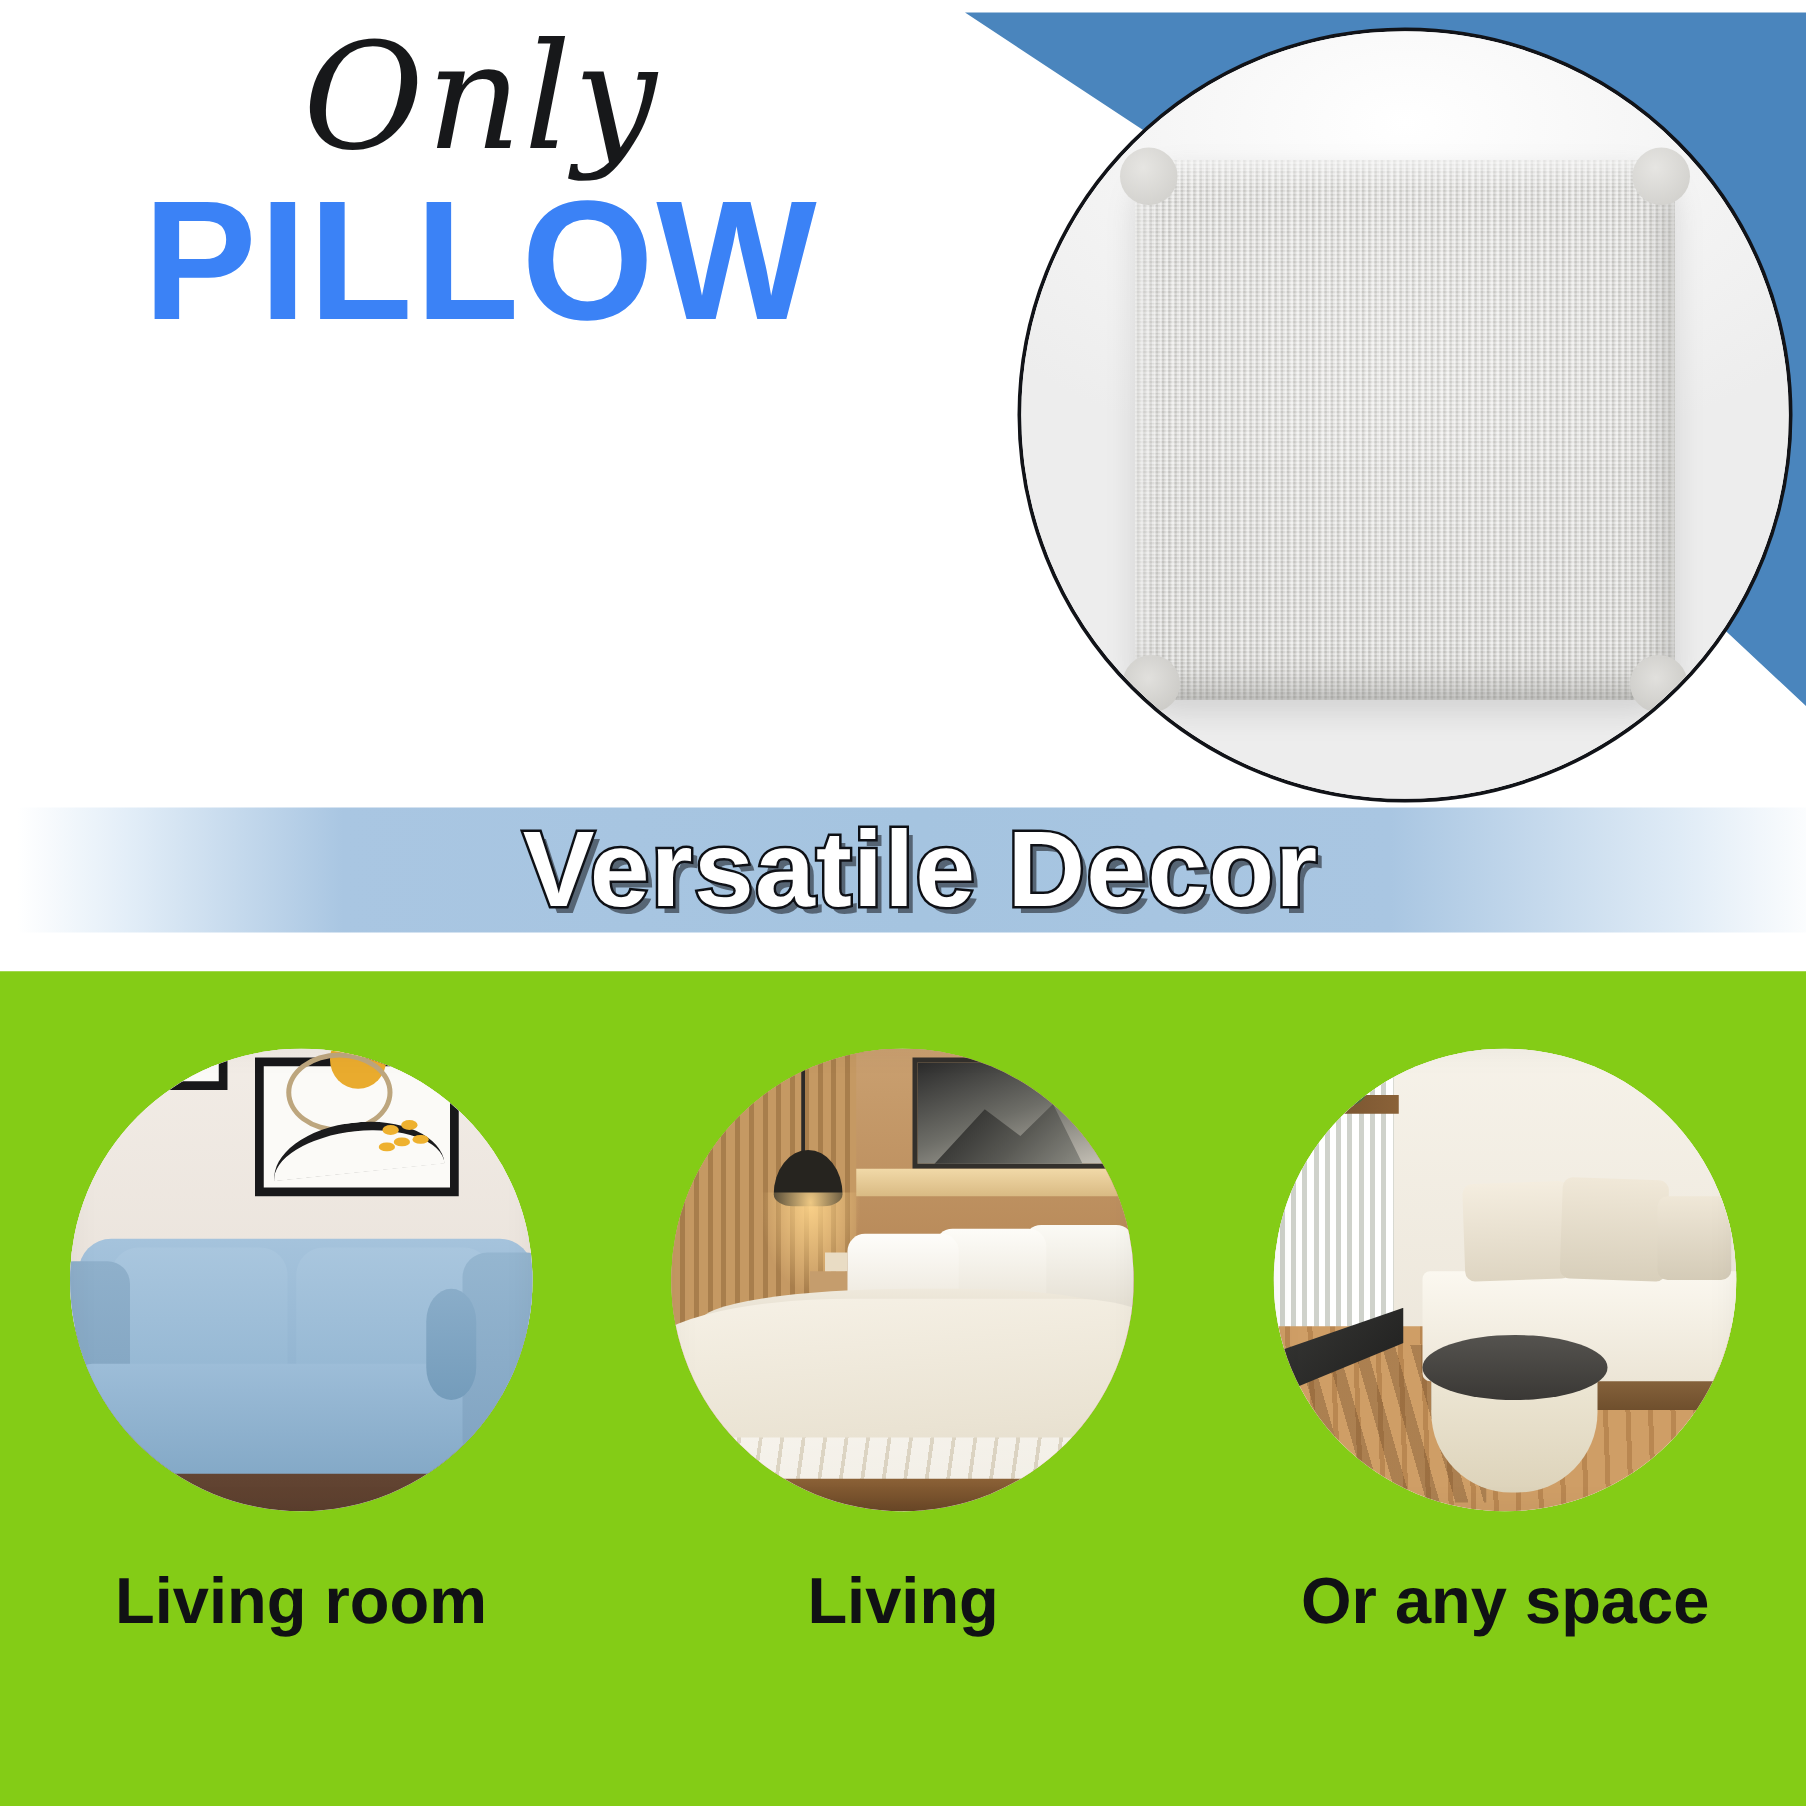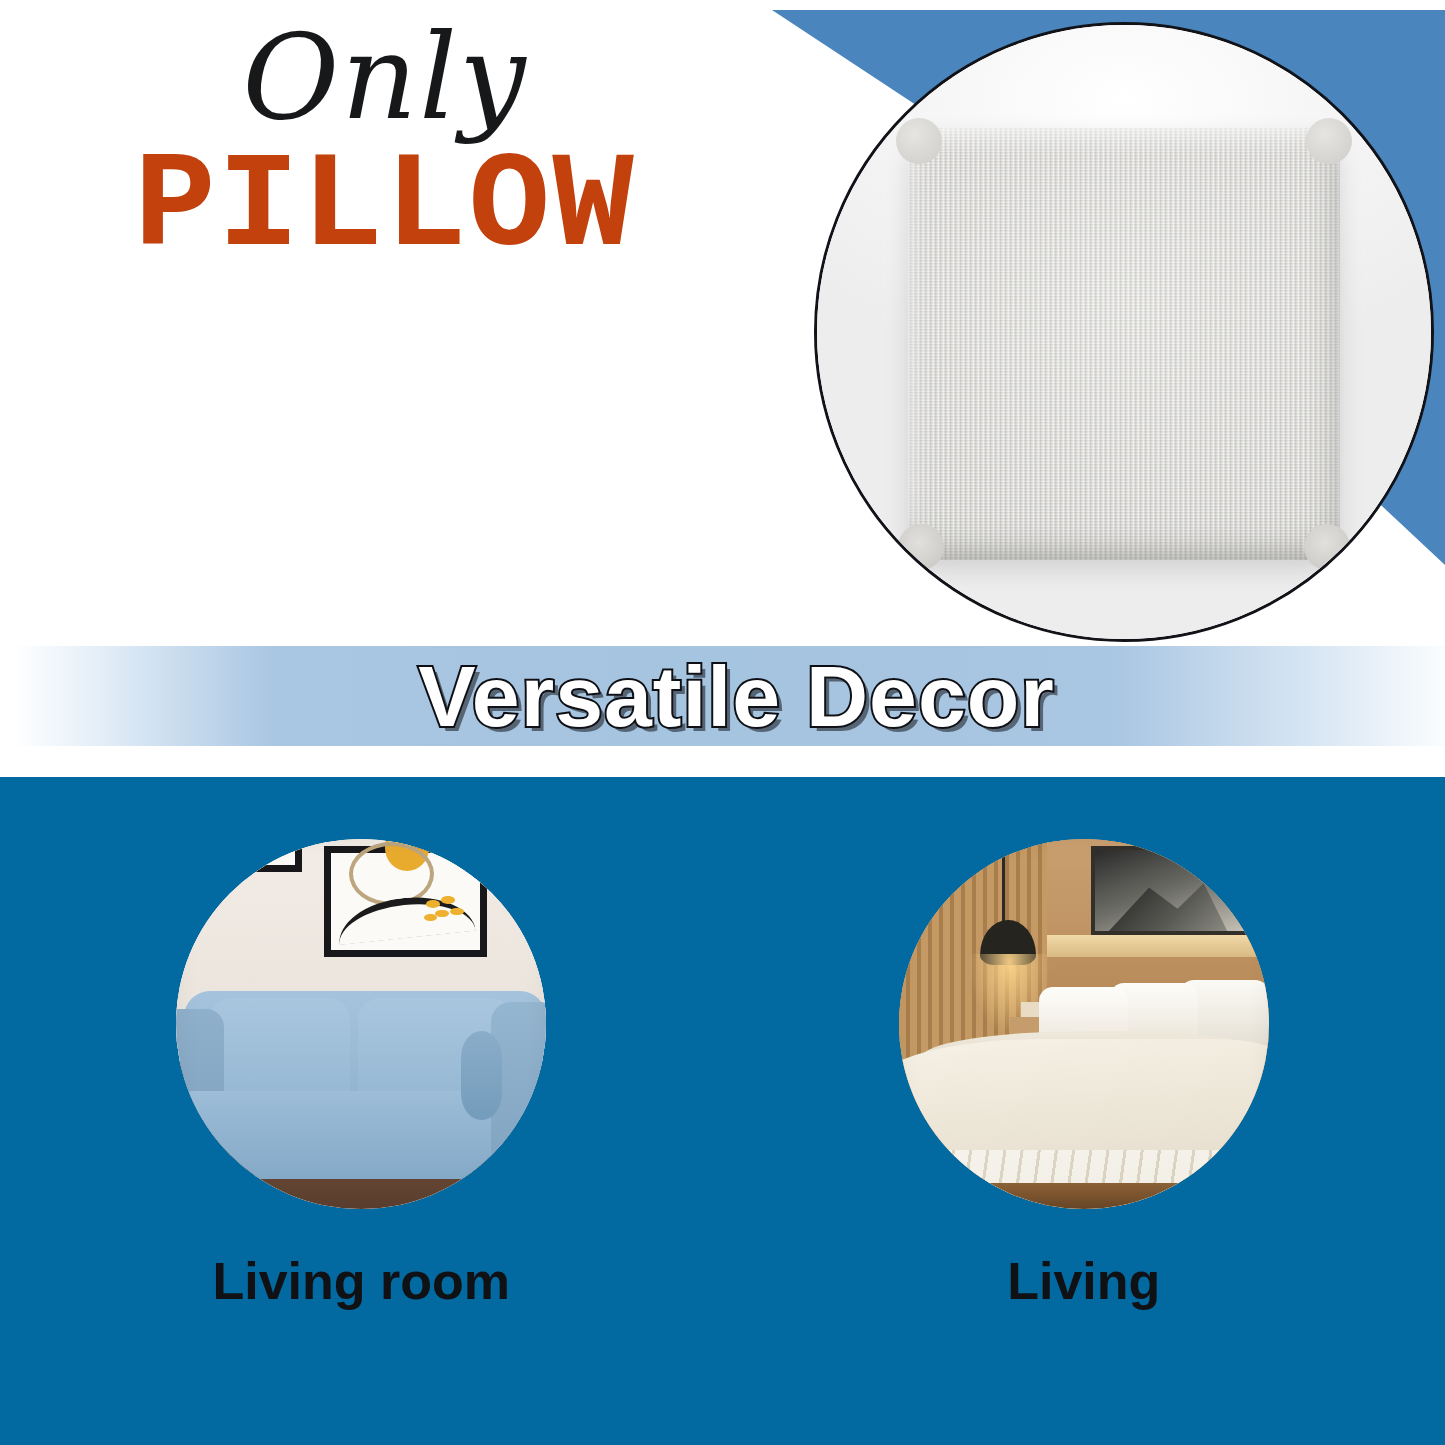--- a/index.html
+++ b/index.html
@@ -41,25 +41,25 @@
     font-family: "DejaVu Serif", serif;
     font-style: italic;
     font-weight: 400;
     font-size: 118px;
     line-height: 1.0;
     color: #17181a;
     letter-spacing: 2px;
   }
   .title-main {
     margin-top: 4px;
-    font-family: Liberation Mono, monospace;
+    font-family: Liberation Sans, sans-serif;
     font-weight: 700;
     font-size: 136px;
     line-height: 1.0;
-    color: #c2410c;
+    color: #3b82f6;
     letter-spacing: 2px;
   }
 
   .desc-block {
     position: absolute;
     left: 0; top: 385px;
     width: 800px;
     text-align: center;
     color: #17181a;
   }
@@ -174,21 +174,21 @@
     paint-order: stroke fill;
     text-shadow: 5px 5px 0 rgba(20,22,28,0.55);
     white-space: nowrap;
   }
 
   
   .bottom-section {
     position: absolute;
     left: 0; top: 777px;
     width: 1445px; height: 668px;
-    background: #0369a1;
+    background: #84cc16;
   }
 
   .cards {
     position: absolute;
     left: 0; top: 0;
     width: 1445px;
     display: flex;
     justify-content: space-around;
     align-items: flex-start;
     padding-top: 62px;
@@ -426,17 +426,39 @@
             <div class="bd-duvet">
               <div class="bd-quilt"></div>
             </div>
             <div class="bd-base"></div>
           </div>
           <div class="photo-vignette"></div>
         </div>
         <div class="card-label">Living</div>
       </div>
 
+      <div class="card">
+        <div class="photo">
+          <div class="scene-any">
+            <div class="an-wall"></div>
+            <div class="an-louvre"></div>
+            <div class="an-rail"></div>
+            <div class="an-greens"></div>
+            <div class="an-floor"></div>
+            <div class="an-shadow"></div>
+            <div class="an-sill"></div>
+            <div class="an-daybed-base"></div>
+            <div class="an-daybed"></div>
+            <div class="an-p1"></div>
+            <div class="an-p2"></div>
+            <div class="an-p3"></div>
+            <div class="an-table-body"></div>
+            <div class="an-table-top"></div>
+          </div>
+          <div class="photo-vignette"></div>
+        </div>
+        <div class="card-label">Or any space</div>
+      </div>
 
     </div>
   </div>
 
 </div>
 
 </body></html>

